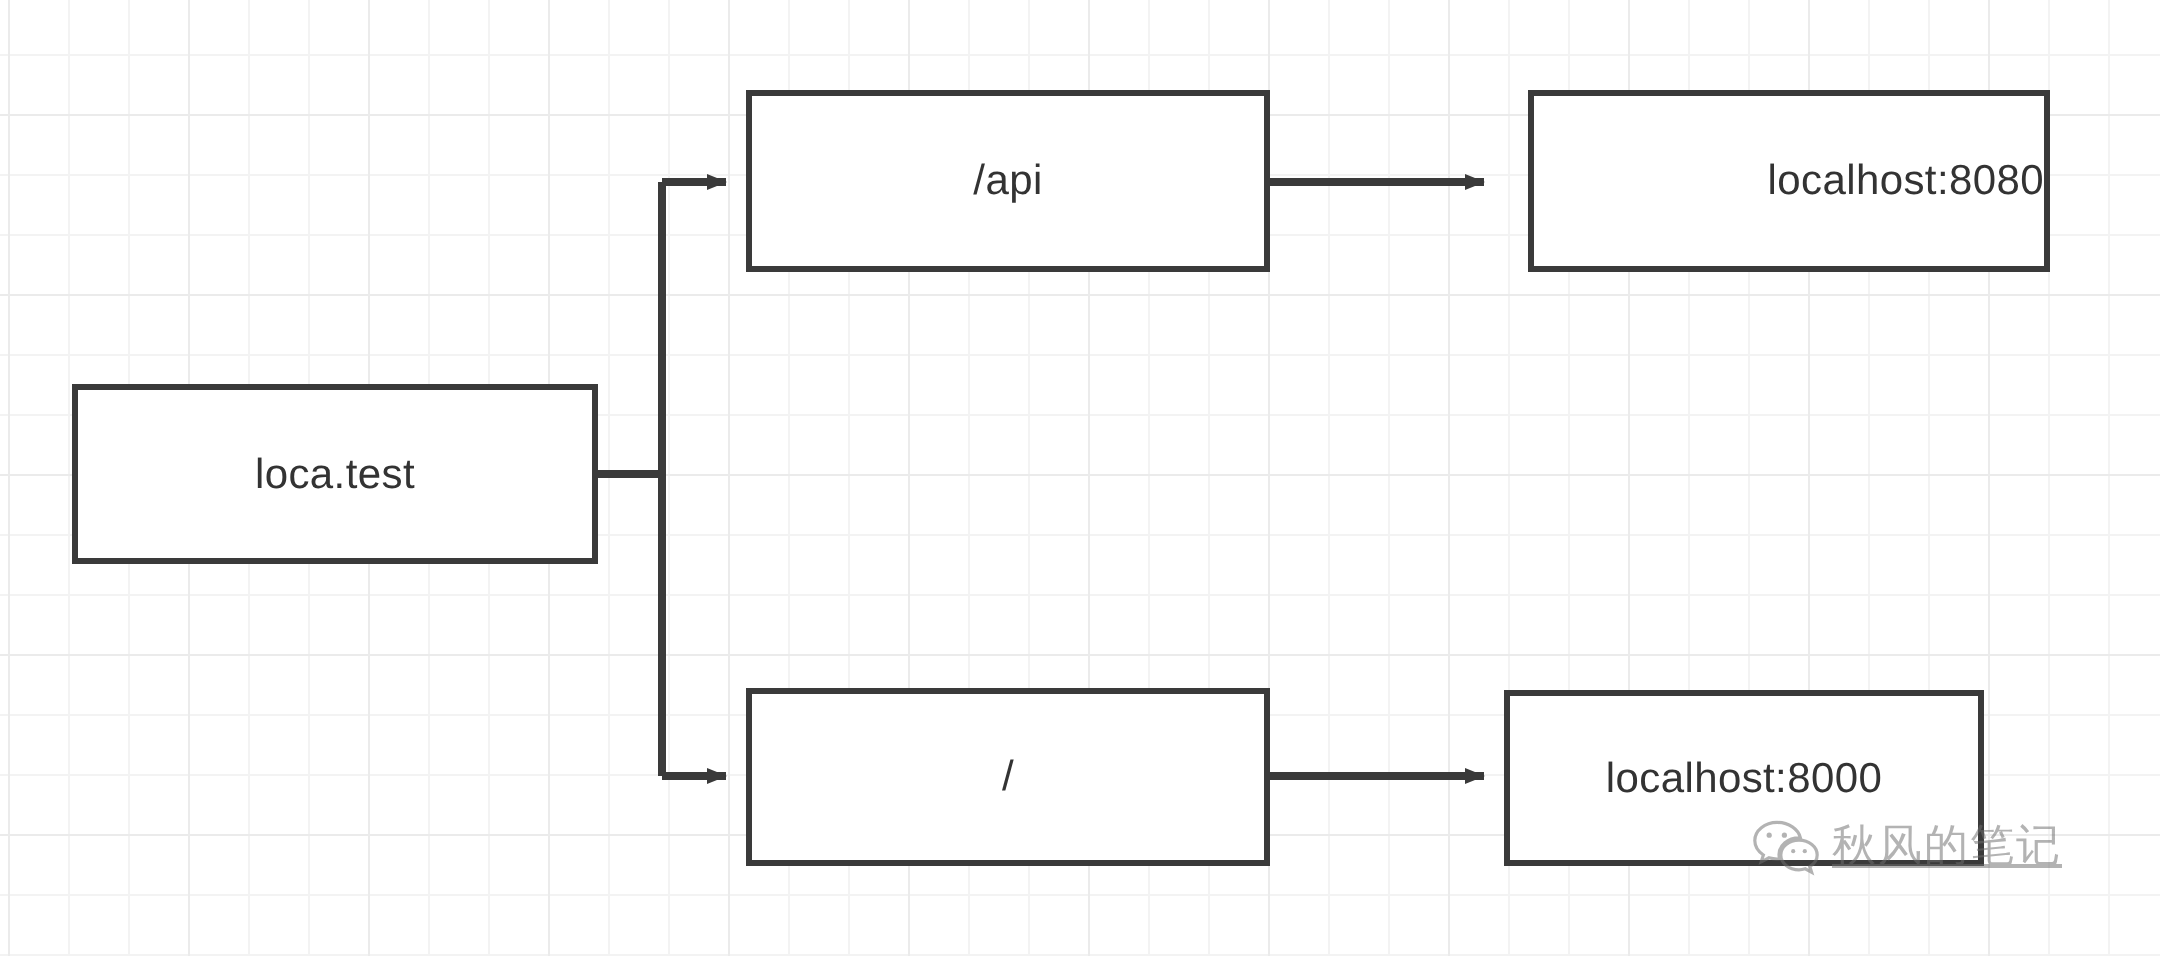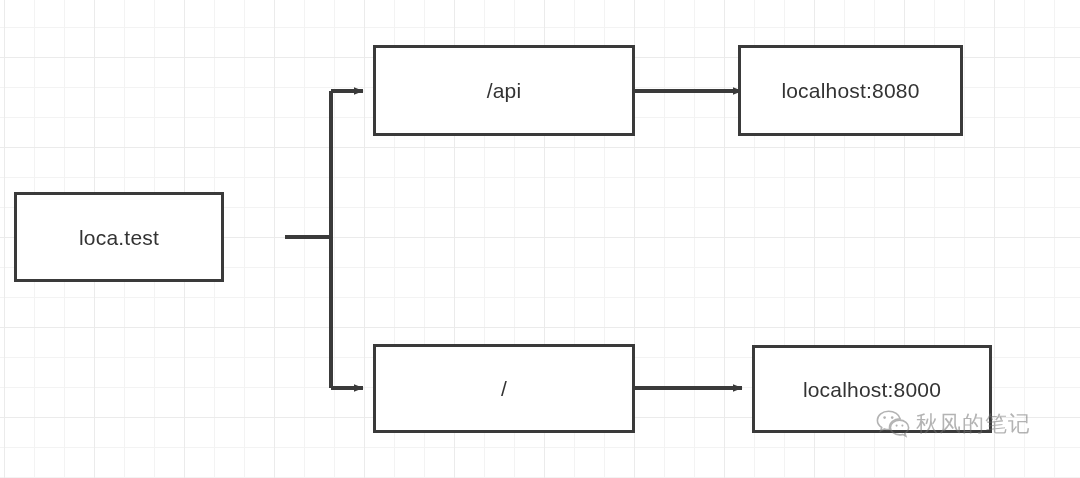--- a/index.html
+++ b/index.html
@@ -44,44 +44,45 @@
     color: #333333;
     font-size: 21px;
     font-family: "Liberation Sans", sans-serif;
     letter-spacing: 0.2px;
     white-space: nowrap;
   }
   .node-label {
     display: block;
     line-height: 1;
   }
-  #node-source   { left: 14px;  top: 192px; width: 210px; height: 90px; }
+  #node-source   { left: 36px;  top: 192px; width: 263px; height: 90px; }
   #node-api      { left: 373px; top: 45px;  width: 262px; height: 91px; }
   #node-root     { left: 373px; top: 344px; width: 262px; height: 89px; }
-  #node-up8080   { left: 738px; top: 45px;  width: 225px; height: 91px; }
+  #node-up8080   { left: 764px; top: 45px;  width: 261px; height: 91px; justify-content: flex-end; }
   #node-up8000   { left: 752px; top: 345px; width: 240px; height: 88px; }
 
   #watermark {
     position: absolute;
     left: 876px;
     top: 404px;
     width: 200px;
     height: 40px;
     display: flex;
     align-items: center;
     gap: 6px;
     opacity: 0.52;
     pointer-events: none;
   }
   #watermark .wm-text {
     font-size: 22px;
     color: #6f6f6f;
     font-family: "DejaVu Sans", sans-serif;
     letter-spacing: 1px;
     line-height: 1;
+    text-decoration: underline;
   }
   #watermark .wm-logo {
     flex: 0 0 auto;
     width: 34px;
     height: 30px;
   }
 </style>
 </head>
 <body>
 

